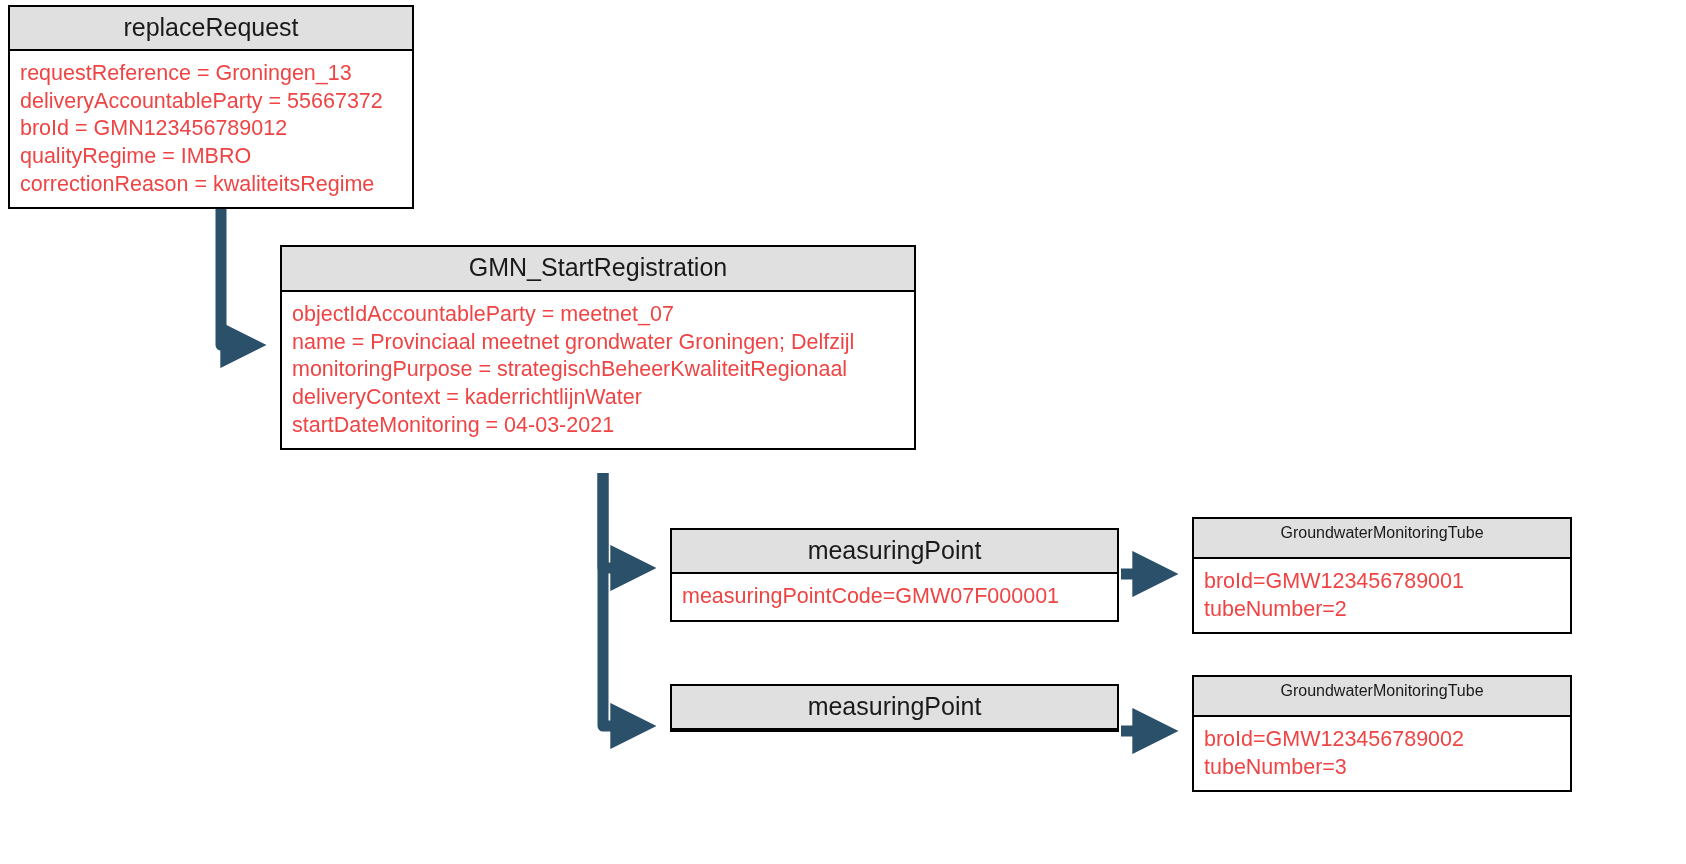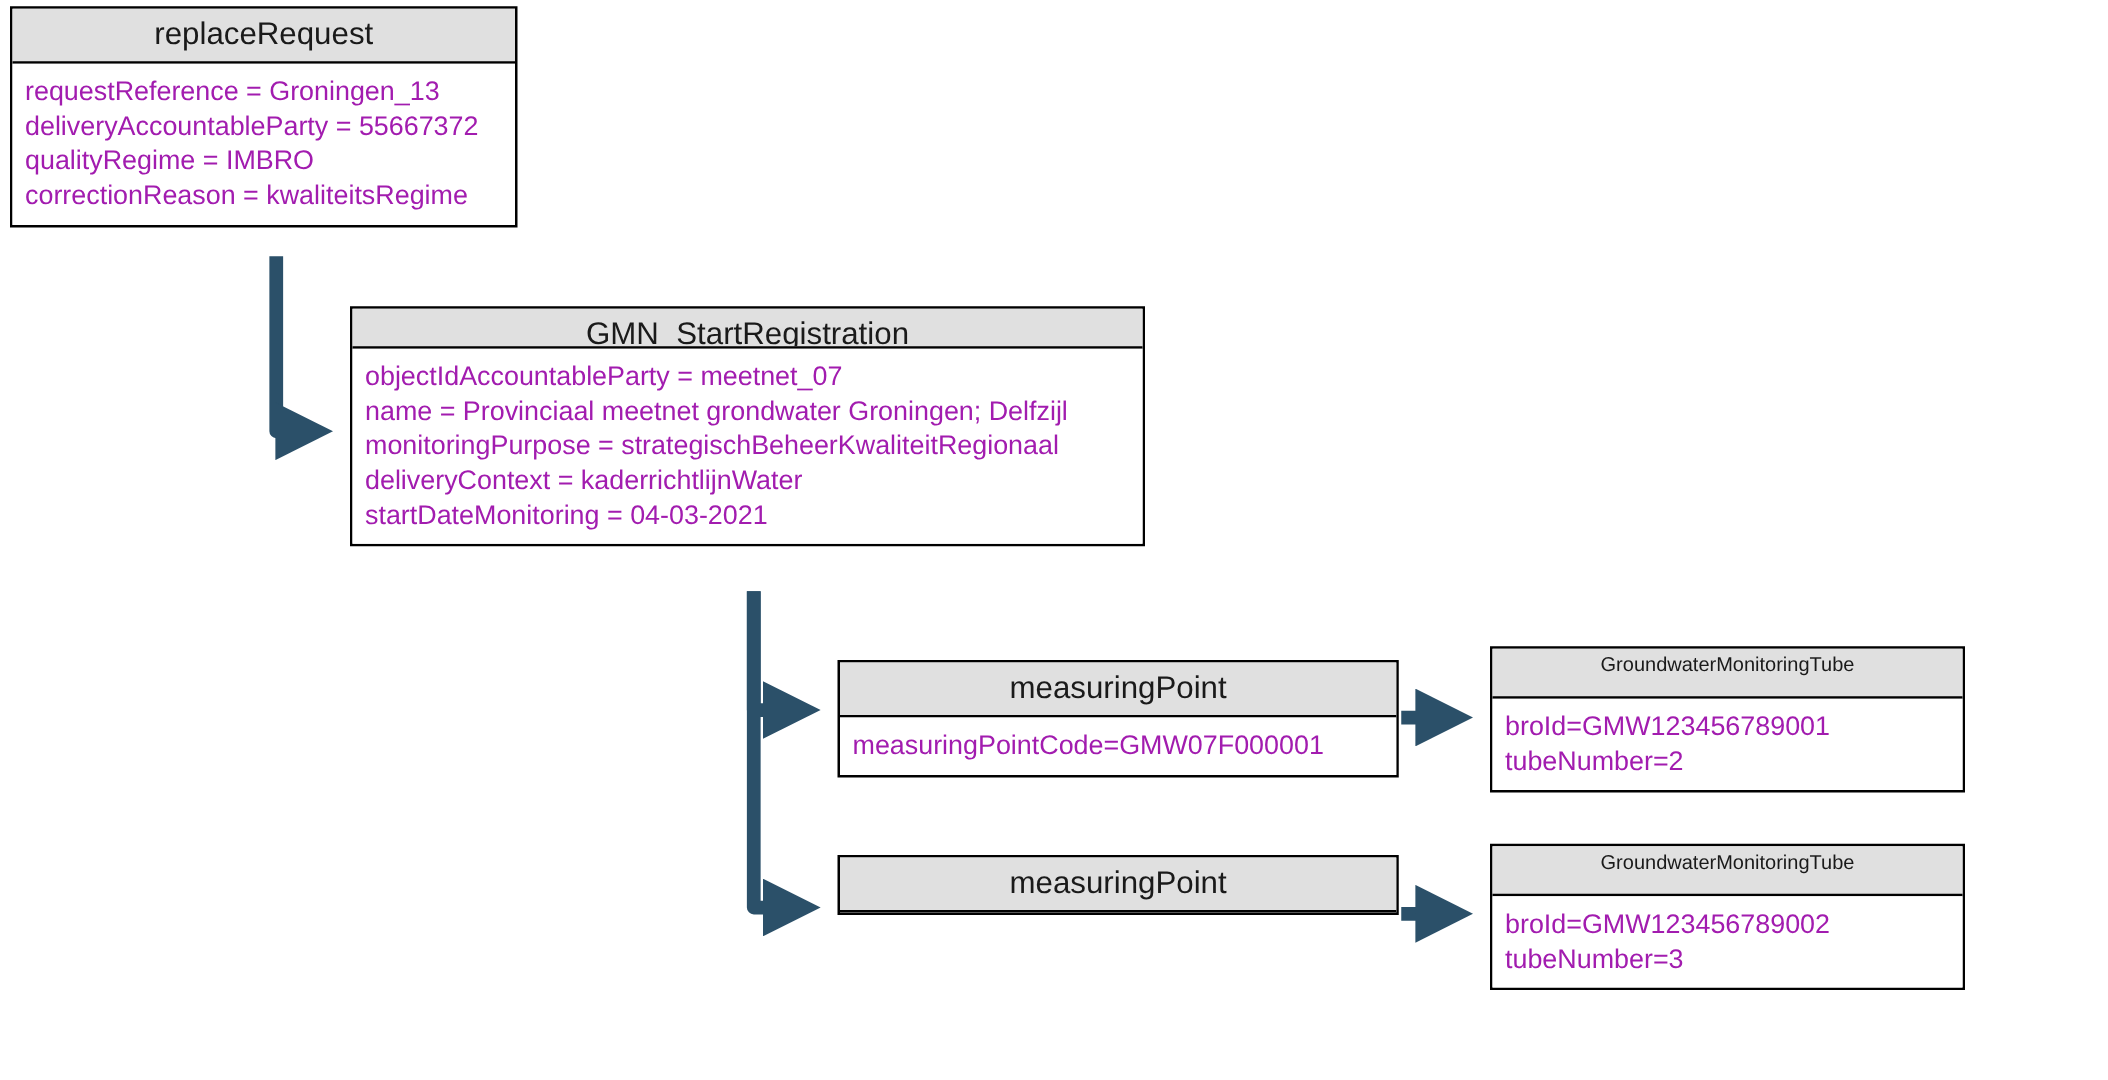--- a/index.html
+++ b/index.html
@@ -46,38 +46,38 @@
     overflow: hidden;
   }
   .node-header.compact {
     font-size: 16px;
     padding: 5px 8px 6px 8px;
   }
   .node-body {
     box-sizing: border-box;
     background: #ffffff;
     padding: 9px 10px 9px 10px;
-    color: #a21caf;
+    color: #ef4444;
     font-size: 21.5px;
     line-height: 1.285;
     text-align: left;
     white-space: nowrap;
     overflow: hidden;
   }
   .attr-line {
     display: block;
     white-space: nowrap;
   }
 
   
   #node-replace-request { left: 8px;    top: 5px;   width: 406px; }
   #node-replace-request .node-header { height: 44px; }
 
   #node-gmn-start-registration { left: 280px; top: 245px; width: 636px; }
-  #node-gmn-start-registration .node-header { height: 32px; }
+  #node-gmn-start-registration .node-header { height: 45px; }
 
   #node-measuring-point-1 { left: 670px; top: 528px; width: 449px; }
   #node-measuring-point-1 .node-header { height: 44px; }
 
   #node-measuring-point-2 { left: 670px; top: 684px; width: 449px; }
   #node-measuring-point-2 .node-header { height: 44px; }
 
   #node-tube-1 { left: 1192px; top: 517px; width: 380px; }
   #node-tube-1 .node-header { height: 40px; }
 
@@ -105,20 +105,21 @@
     <path d="M 1121 574 L 1162 574" fill="none" stroke="#2b5069" stroke-width="11" stroke-linecap="butt" marker-end="url(#arrowhead)"></path>
 
     <path d="M 1121 731 L 1162 731" fill="none" stroke="#2b5069" stroke-width="11" stroke-linecap="butt" marker-end="url(#arrowhead)"></path>
   </svg>
 
   <div class="node" id="node-replace-request">
     <div class="node-header">replaceRequest</div>
     <div class="node-body">
       <span class="attr-line">requestReference = Groningen_13</span>
       <span class="attr-line">deliveryAccountableParty = 55667372</span>
+      <span class="attr-line">broId = GMN123456789012</span>
       <span class="attr-line">qualityRegime = IMBRO</span>
       <span class="attr-line">correctionReason = kwaliteitsRegime</span>
     </div>
   </div>
 
   <div class="node" id="node-gmn-start-registration">
     <div class="node-header">GMN_StartRegistration</div>
     <div class="node-body">
       <span class="attr-line">objectIdAccountableParty = meetnet_07</span>
       <span class="attr-line">name = Provinciaal meetnet grondwater Groningen; Delfzijl</span>

